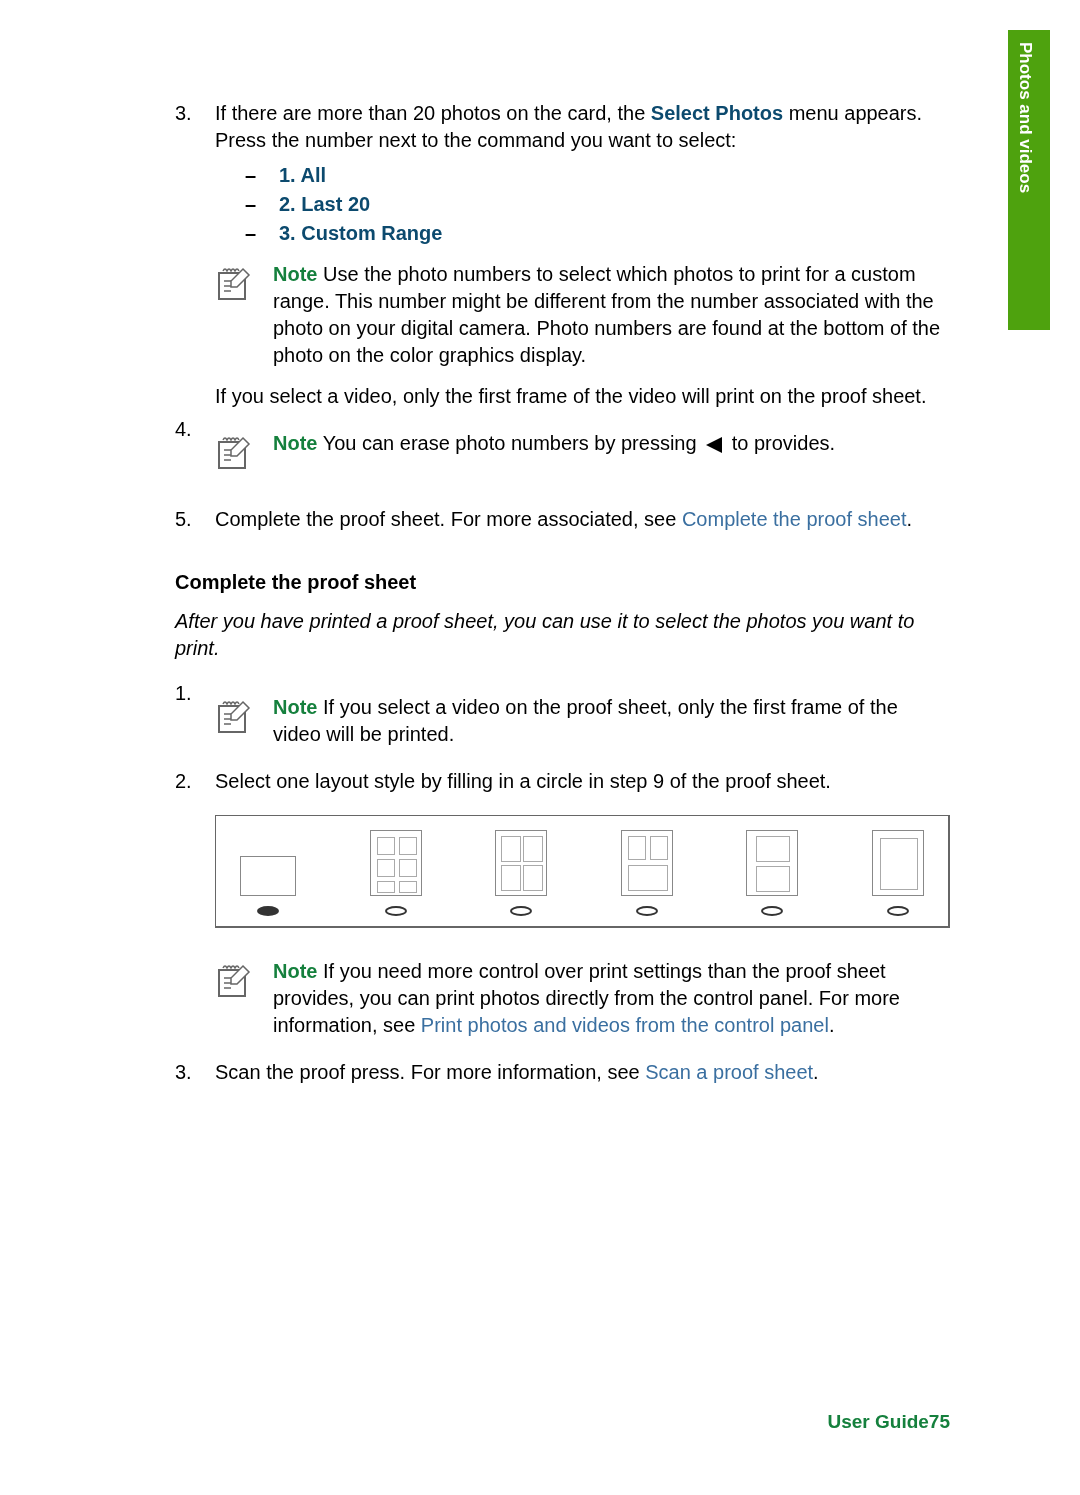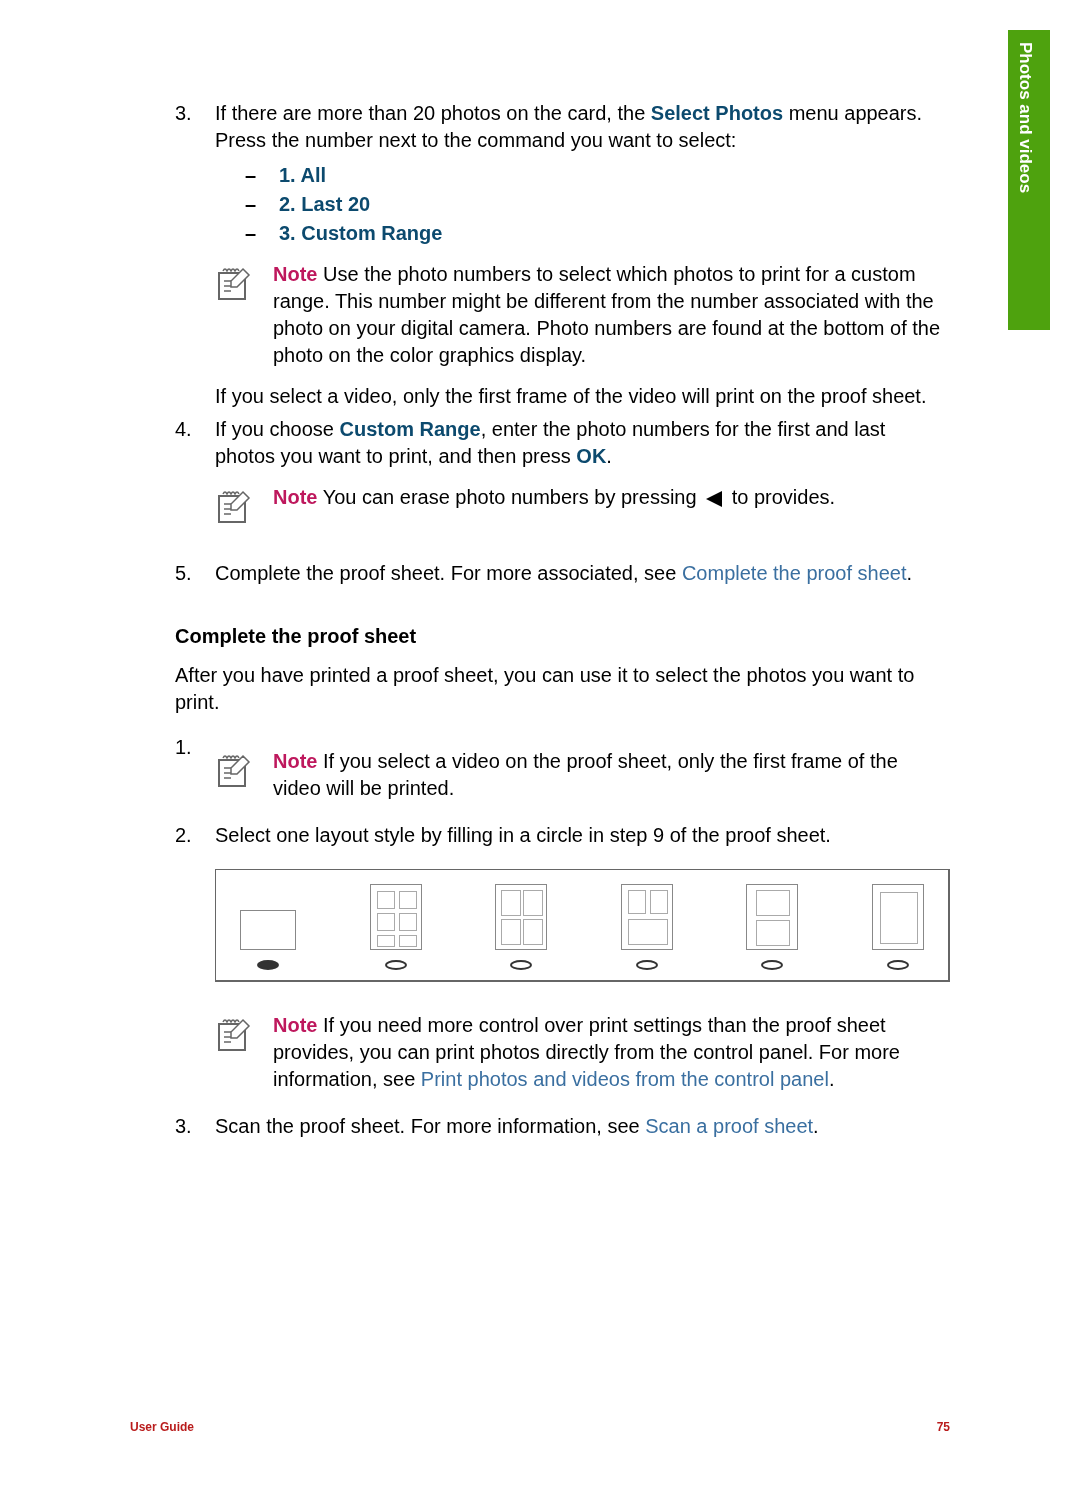--- a/index.html
+++ b/index.html
@@ -36,21 +36,21 @@
     top: 12px;
   }
   .ol-main { list-style: none; }
   .li-row { display: flex; margin-bottom: 6px; }
   .num { width: 40px; flex: 0 0 40px; }
   .li-body { flex: 1; }
   .sub-ul { list-style: none; margin-top: 8px; margin-bottom: 14px; }
   .sub-li { display: flex; margin: 2px 0 2px 30px; }
   .dash { width: 34px; flex: 0 0 34px; font-weight: bold; color: #000; }
   .green-bold { color: #0c4a6e; font-weight: bold; }
-  .gray-bold { color: #be185d; font-weight: bold; }
+  .gray-bold { color: #15803d; font-weight: bold; }
   .link { color: #3a6fa0; }
   .note-block { display: flex; margin: 14px 0 14px 0; }
   .note-icon {
     width: 38px; height: 38px;
     flex: 0 0 38px;
     margin-right: 20px;
     position: relative;
     margin-top: 4px;
   }
   .note-icon svg { width: 38px; height: 38px; }
@@ -58,21 +58,21 @@
   .arrow-left {
     display: inline-block;
     width: 0; height: 0;
     border-top: 8px solid transparent;
     border-bottom: 8px solid transparent;
     border-right: 16px solid #000;
     vertical-align: middle;
     margin: 0 4px;
   }
   .section-heading { font-weight: bold; margin: 36px 0 12px 0; font-size: 20px; }
-  .intro-p { margin-bottom: 18px; }
+  .intro-p { margin-bottom: 18px; font-style: italic; }
   .layout-box {
     border: 1px solid #666;
     border-right: 2px solid #666;
     border-bottom: 2px solid #666;
     padding: 14px 24px 10px 24px;
     margin: 20px 0 30px 0;
     display: flex;
     justify-content: space-between;
     align-items: flex-end;
   }
@@ -99,24 +99,24 @@
     border-radius: 50%;
     margin-top: 10px;
   }
   .cell { border: 1px solid #aaa; position: absolute; background: #fff; }
   .footer {
     position: absolute;
     bottom: 60px;
     left: 130px;
     right: 130px;
     display: flex;
-    justify-content: space-between;
-    font-size: 12px;
+    justify-content: flex-end;
+    font-size: 19px;
     font-weight: bold;
-    color: #b91c1c;
+    color: #15803d;
   }
 </style>
 </head>
 <body>
 
 <div class="side-tab">
   <div class="side-tab-text">Photos and videos</div>
 </div>
 
 <div class="page">
@@ -160,23 +160,20 @@
           </div>
         </div>
 
         <p>If you select a video, only the first frame of the video will print on the proof sheet.</p>
       </div>
     </li>
 
     <li class="li-row">
       <div class="num">4.</div>
       <div class="li-body">
-        <p>
-          <span>If you choose </span><span class="green-bold">Custom Range</span><span>, enter the photo numbers for the first and last photos you want to print, and then press </span><span class="green-bold">OK</span><span>.</span>
-        </p>
 
         <div class="note-block">
           <div class="note-icon">
             <svg viewBox="0 0 38 38">
                 <rect x="4" y="8" width="26" height="26" fill="none" stroke="#666" stroke-width="2"></rect>
                 <path d="M8 6 q2 -4 4 0 q2 -4 4 0 q2 -4 4 0 q2 -4 4 0" fill="none" stroke="#666" stroke-width="1.5"></path>
                 <line x1="9" y1="16" x2="20" y2="16" stroke="#666" stroke-width="1.5"></line>
                 <line x1="9" y1="21" x2="20" y2="21" stroke="#666" stroke-width="1.5"></line>
                 <line x1="9" y1="26" x2="16" y2="26" stroke="#666" stroke-width="1.5"></line>
                 <path d="M28 4 L34 10 L22 22 L16 22 L16 16 Z" fill="#fff" stroke="#666" stroke-width="1.5"></path>
@@ -293,21 +290,21 @@
             <span class="gray-bold">Note</span><span>  If you need more control over print settings than the proof sheet provides, you can print photos directly from the control panel. For more information, see </span><span class="link">Print photos and videos from the control panel</span><span>.</span>
           </div>
         </div>
       </div>
     </li>
 
     <li class="li-row">
       <div class="num">3.</div>
       <div class="li-body">
         <p>
-          <span>Scan the proof sheet. For more information, see </span><span class="link">Scan a proof sheet</span><span>.</span>
+          <span>Scan the proof press. For more information, see </span><span class="link">Scan a proof sheet</span><span>.</span>
         </p>
       </div>
     </li>
   </ol>
 
 </div>
 
 <div class="footer">
   <span>User Guide</span>
   <span>75</span>

